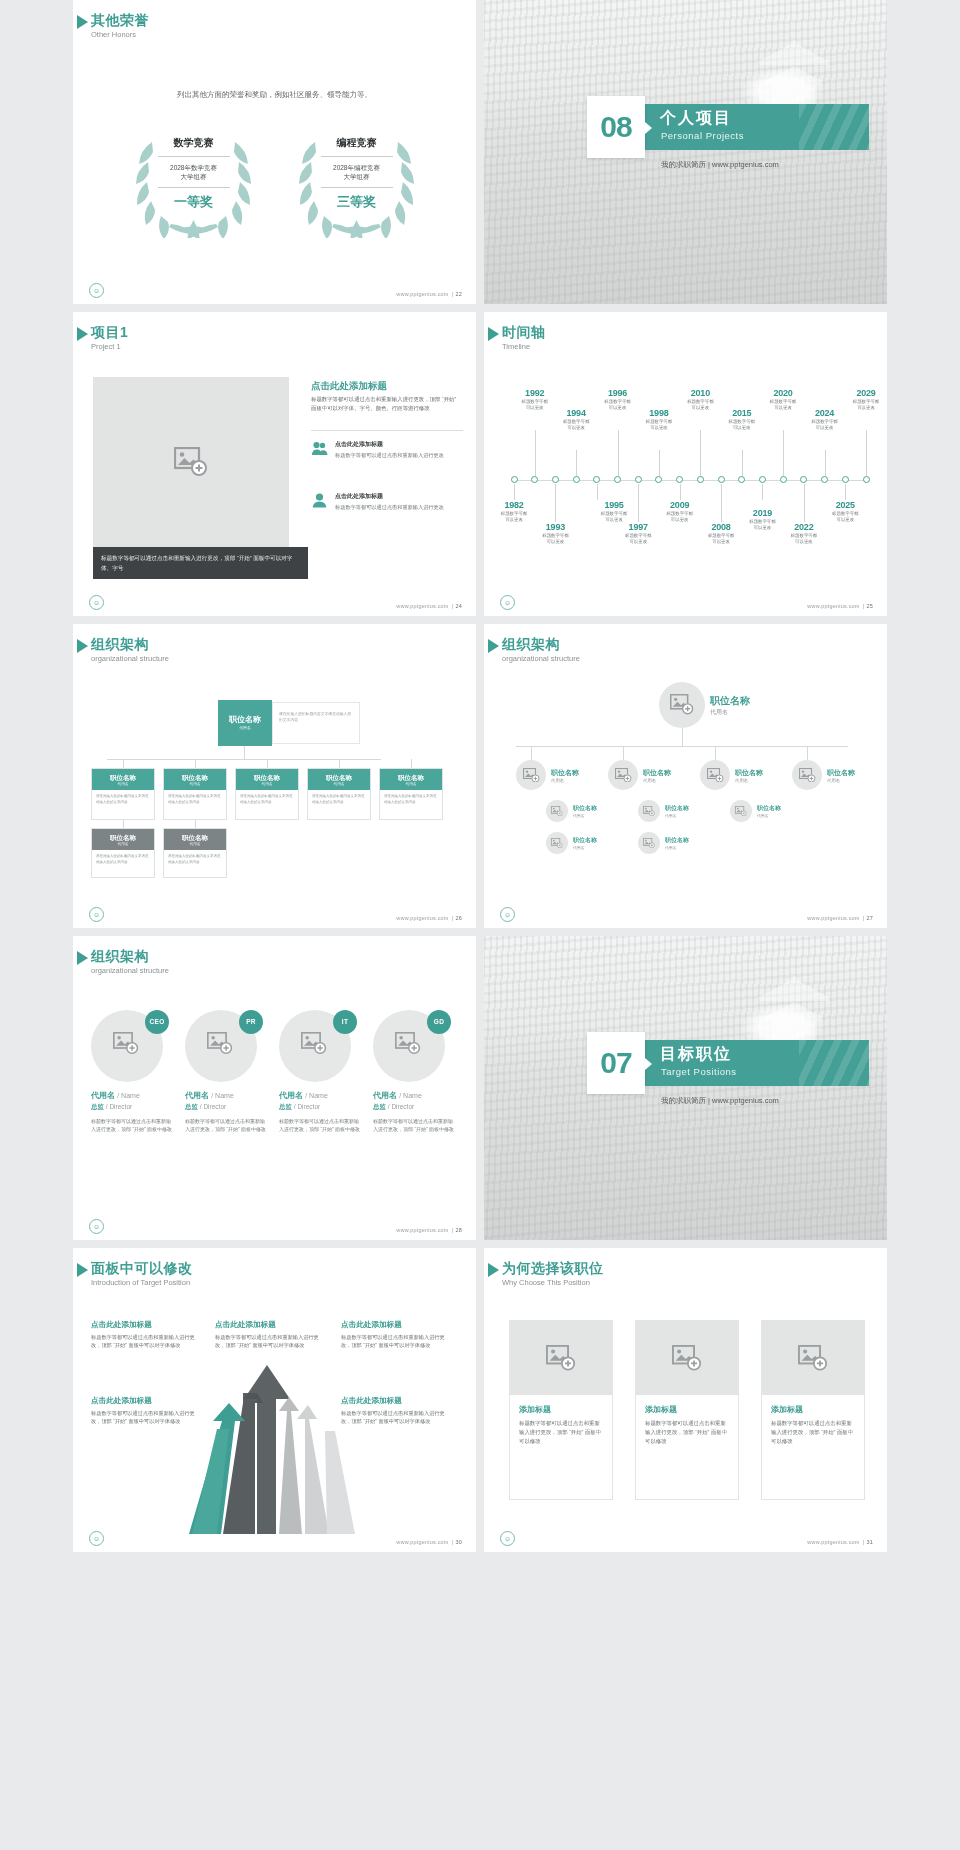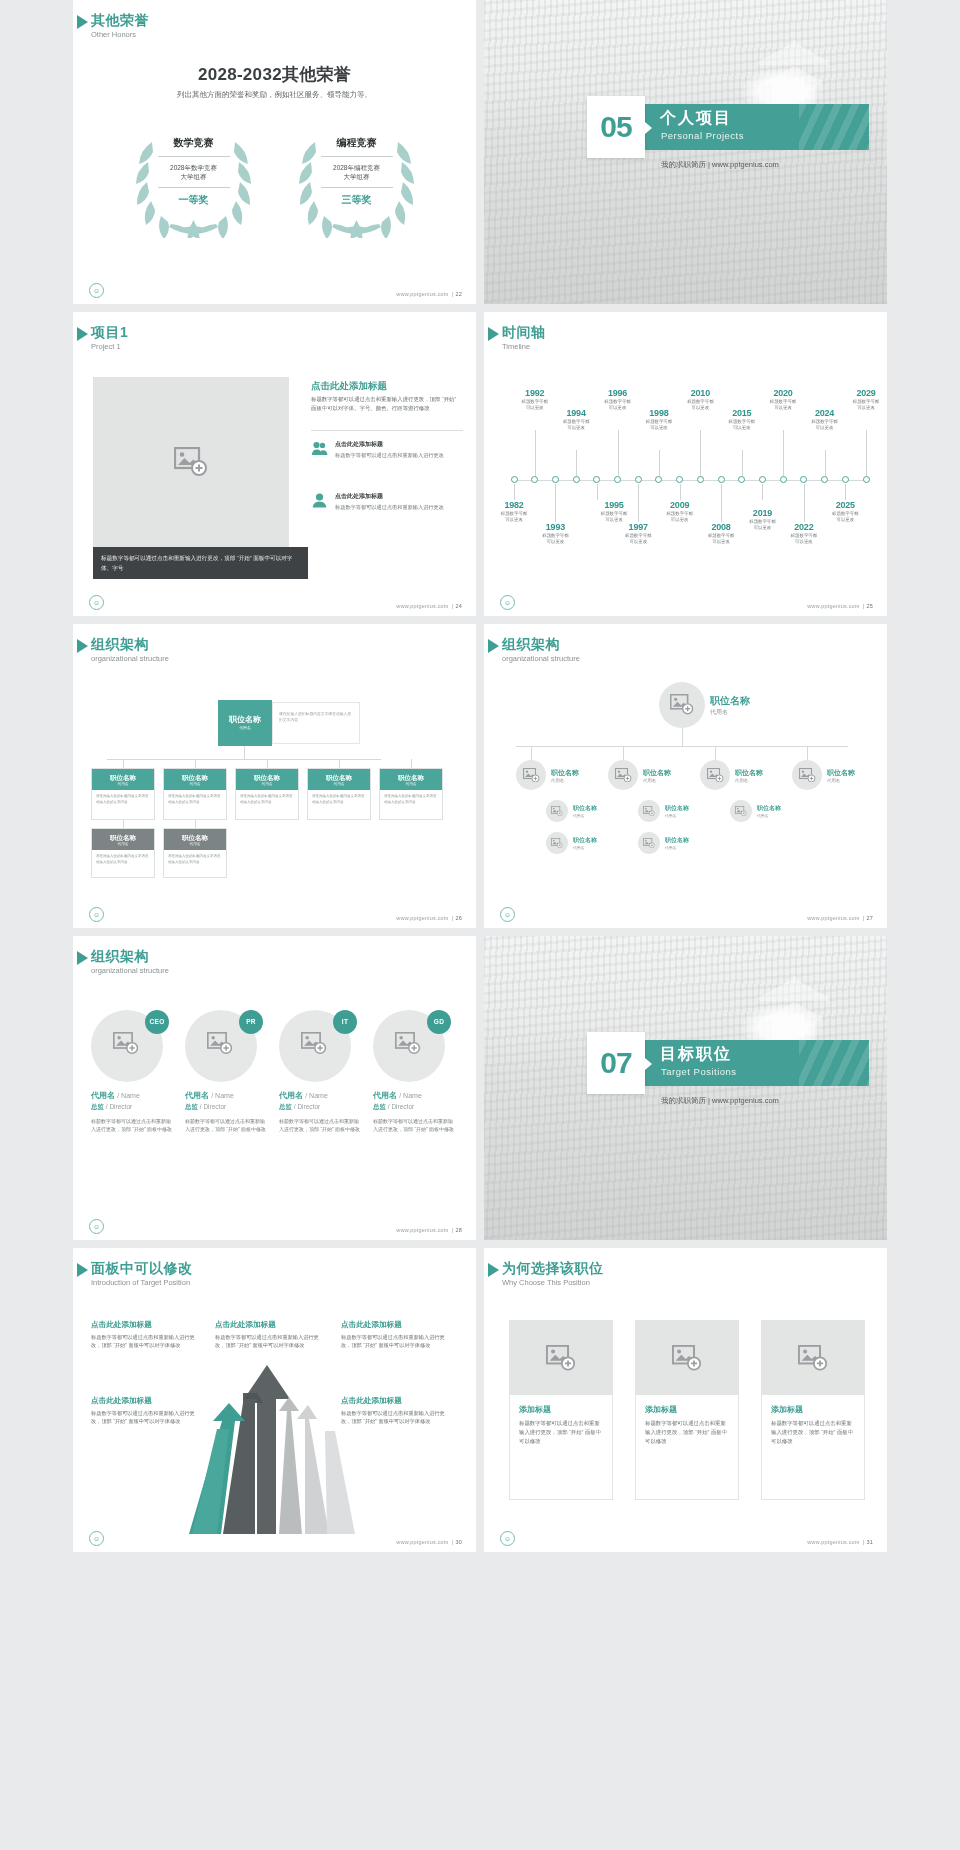--- a/index.html
+++ b/index.html
@@ -54,21 +54,21 @@
   .s1-sub { position:absolute; top:90px; width:100%; text-align:center;
      font-size:7.5px; color:#5c6264;}
   .laurel-wrap { position:absolute; top:128px; width:100%;
      display:flex; justify-content:center; gap:28px;}
   .laurel { position:relative; width:135px; height:110px; }
   .laurel svg { position:absolute; left:0; top:0;}
   .laurel .inner { position:absolute; left:26px; top:8px; width:84px; text-align:center;}
   .laurel .l-t { font-size:10px; font-weight:bold; color:#2e3335; padding-bottom:4px;}
   .laurel .hr { height:1px; background:#c9cdce; margin:2px 6px;}
   .laurel .l-d { font-size:6.5px; color:#4d5354; line-height:9px; padding:4px 0;}
-  .laurel .l-a { font-size:10px; font-weight:bold; color:#3f9e93; padding-top:3px;text-align:center;}
+  .laurel .l-a { font-size:13px; font-weight:bold; color:#3f9e93; padding-top:3px;text-align:center;}
   
   .sec { background:#dfe0e0; }
   .sec .photo {
     position:absolute; inset:0;
     background:
       linear-gradient(180deg,#f3f4f4 0%,#eceded 28%,#e2e3e3 45%,#dadbdb 70%,#d2d3d3 100%);
   }
   .sec .photo:after{
     content:""; position:absolute; inset:0;
     background:
@@ -179,21 +179,20 @@
 <body>
 
 <div class="grid">
 
   <div class="slide">
     <div class="hdr">
       <span class="tri"></span>
       <div class="cn">其他荣誉</div>
       <div class="en">Other Honors</div>
     </div>
-    <div class="s1-title">2028-2032其他荣誉</div>
     <div class="s1-sub">列出其他方面的荣誉和奖励，例如社区服务、领导能力等。</div>
     <div class="laurel-wrap">
       <div class="laurel">
         <svg width="135" height="110" viewBox="0 0 135 110">
           <g fill="#a8cfca">
             <path d="M26 14 q-12 8 -13 22 q10 -3 14 -12 z"></path>
               <path d="M22 34 q-12 8 -12 22 q10 -3 13 -12 z"></path>
             <path d="M21 54 q-11 9 -10 23 q10 -4 12 -13 z"></path>
               <path d="M25 73 q-9 11 -5 24 q9 -6 9 -15 z"></path>
             <path d="M35 88 q-5 13 3 23 q7 -8 4 -17 z"></path>
@@ -258,21 +257,21 @@
         <path d="M55 2 l32 18 -64 0 z"></path>
         <rect x="20" y="20" width="70" height="5"></rect>
         <path d="M55 26 l26 14 -52 0 z"></path>
         <rect x="27" y="40" width="56" height="5"></rect>
         <rect x="34" y="45" width="42" height="32"></rect>
         <rect x="54" y="0" width="3" height="6"></rect>
       </g>
     </svg>
     <div class="sec-bar"></div>
     <div class="sec-num">
-      <span>05</span>
+      <span>08</span>
       <span class="notch"></span>
     </div>
     <div class="sec-cn">个人项目</div>
     <div class="sec-en">Personal Projects</div>
     <div class="sec-note">我的求职简历 | www.pptgenius.com</div>
   </div>
 
   <div class="slide">
     <div class="hdr">
       <span class="tri"></span>

